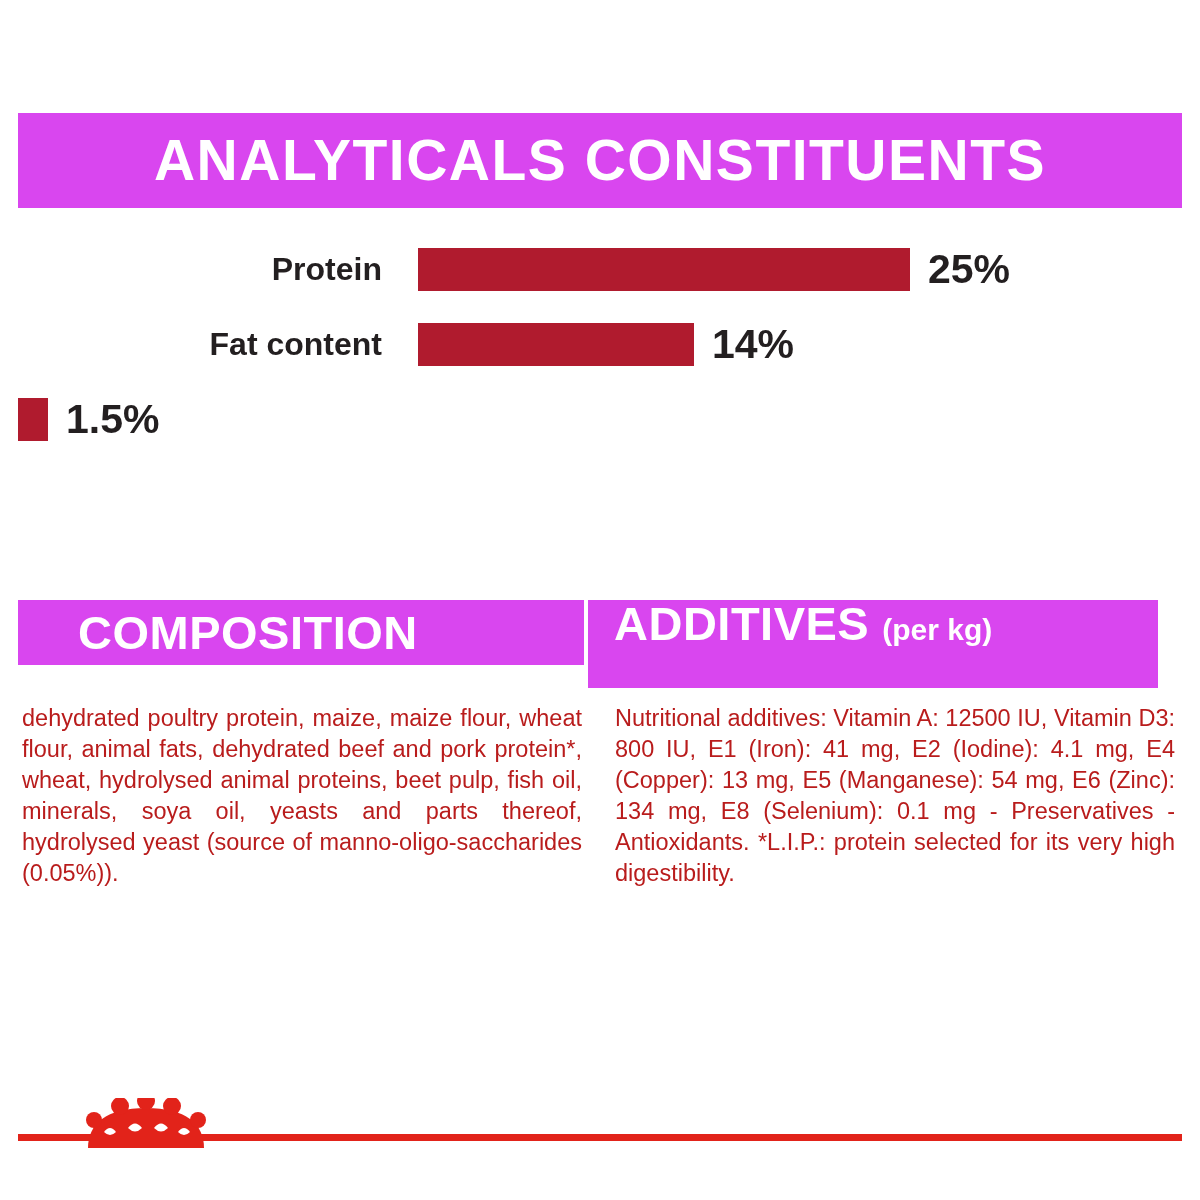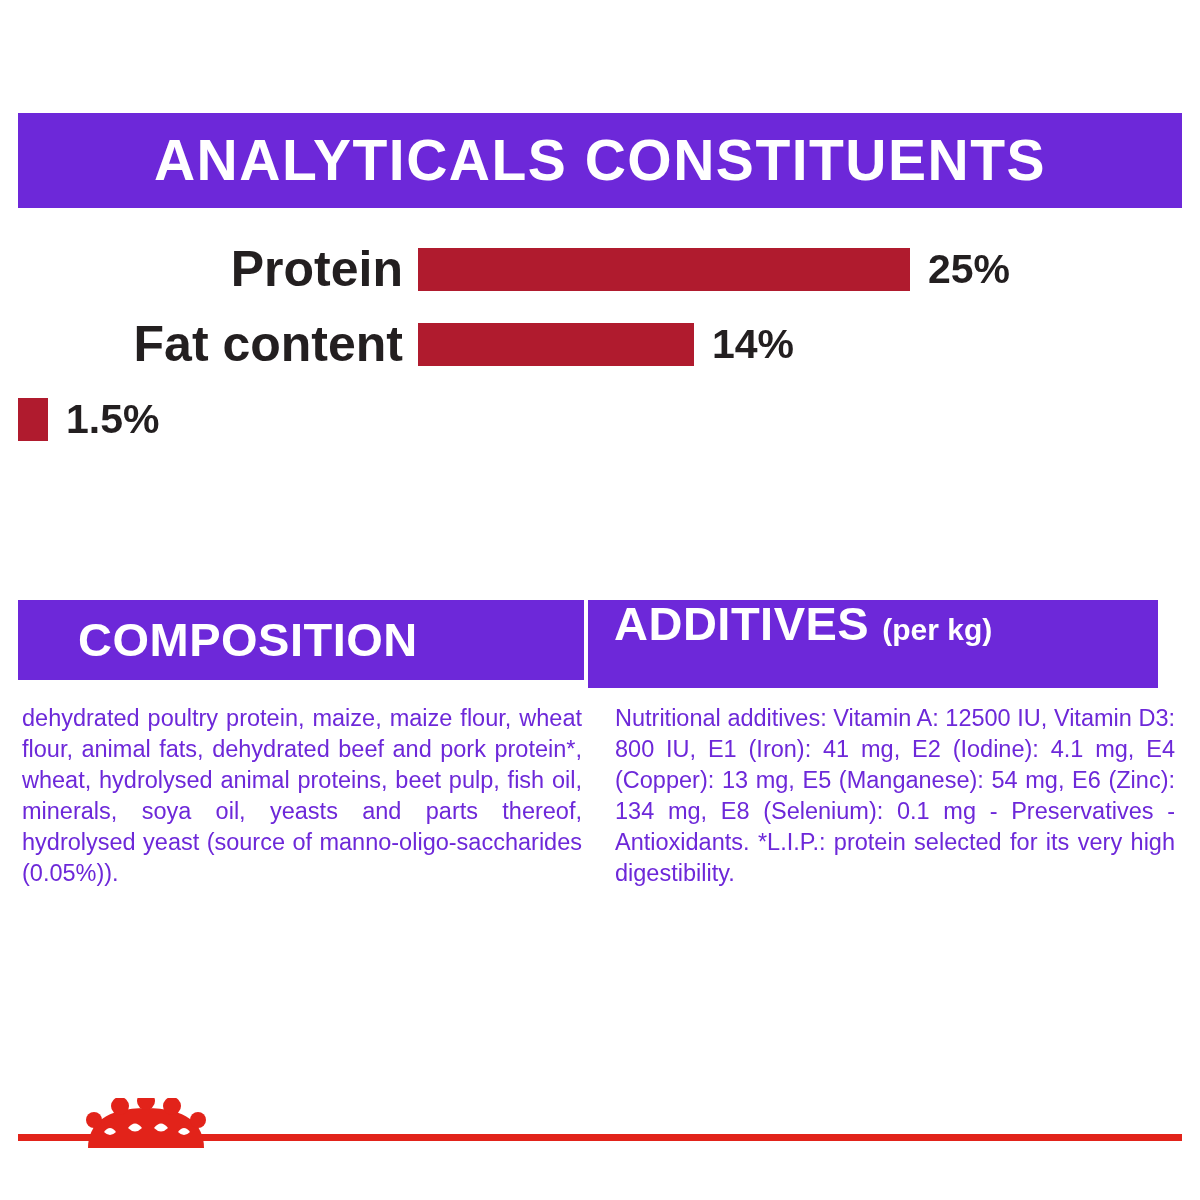--- a/index.html
+++ b/index.html
@@ -19,21 +19,21 @@
   .page {
     position: absolute;
     left: 0; top: 0;
     width: 1200px;
     height: 1200px;
   }
 
   
   .banner {
     position: absolute;
-    background: #6d28d9;
+    background: #d946ef;
     display: flex;
     align-items: center;
   }
   #analyticals-banner {
     left: 18px;
     top: 113px;
     width: 1164px;
     height: 95px;
     justify-content: center;
   }
@@ -55,23 +55,23 @@
   }
   .nutrient-row {
     display: flex;
     align-items: center;
     height: 62px;
     margin-bottom: 13px;
   }
   .nutrient-label {
     width: 400px;
     text-align: right;
-    padding-right: 15px;
+    padding-right: 36px;
     box-sizing: border-box;
-    font-size: 50px;
+    font-size: 32px;
     font-weight: bold;
     color: #231f20;
     line-height: 1;
     white-space: nowrap;
   }
   .bar-wrap {
     display: flex;
     align-items: center;
   }
   .bar {
@@ -85,21 +85,21 @@
     margin-left: 18px;
     line-height: 1;
     white-space: nowrap;
   }
 
   
   #composition-banner {
     left: 18px;
     top: 600px;
     width: 566px;
-    height: 80px;
+    height: 65px;
     padding-left: 60px;
     box-sizing: border-box;
   }
   #additives-banner {
     left: 588px;
     top: 600px;
     width: 570px;
     height: 88px;
     padding-left: 26px;
     box-sizing: border-box;
@@ -125,21 +125,21 @@
   .additives-inner {
     display: flex;
     align-items: baseline;
     height: 88px;
   }
 
   .body-text {
     position: absolute;
     font-size: 23.5px;
     line-height: 31px;
-    color: #6d28d9;
+    color: #b91c1c;
     text-align: justify;
   }
   #composition-text {
     left: 22px;
     top: 703px;
     width: 560px;
   }
   #additives-text {
     left: 615px;
     top: 703px;

